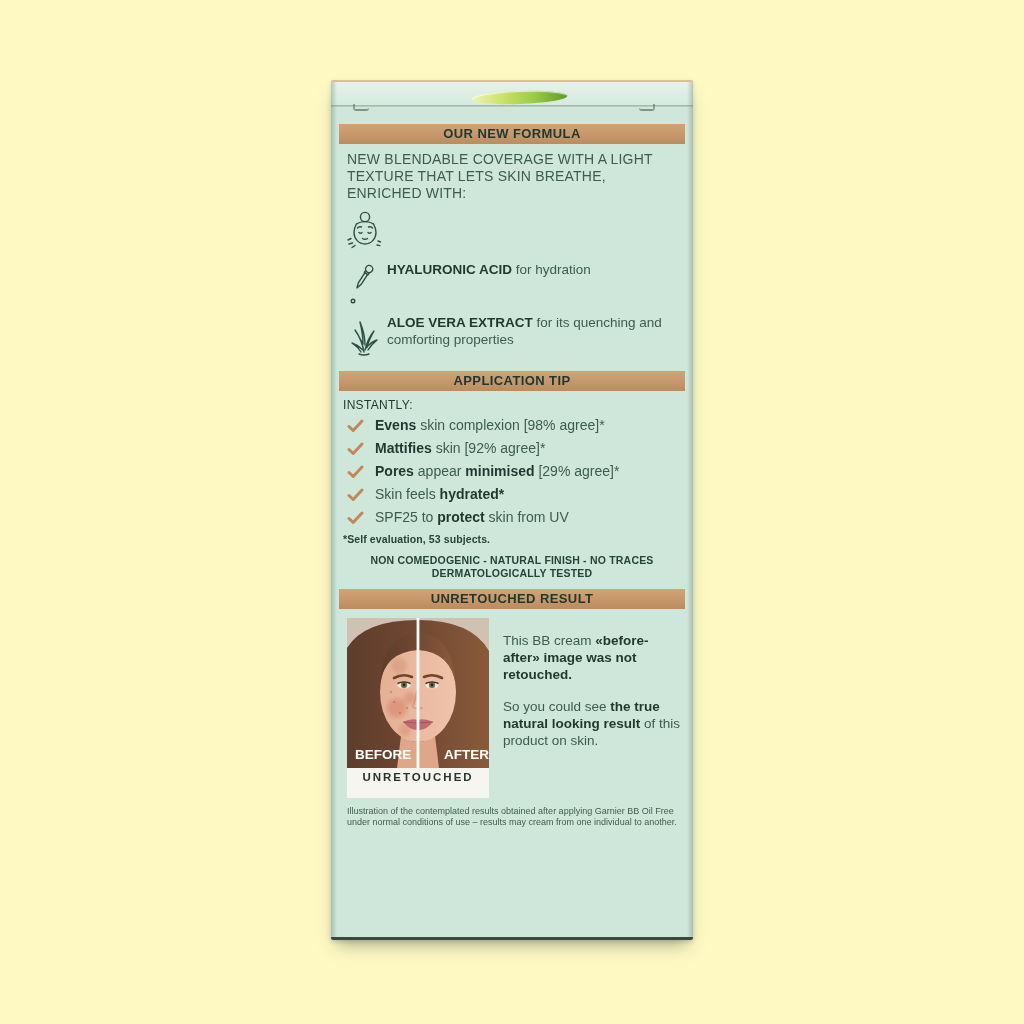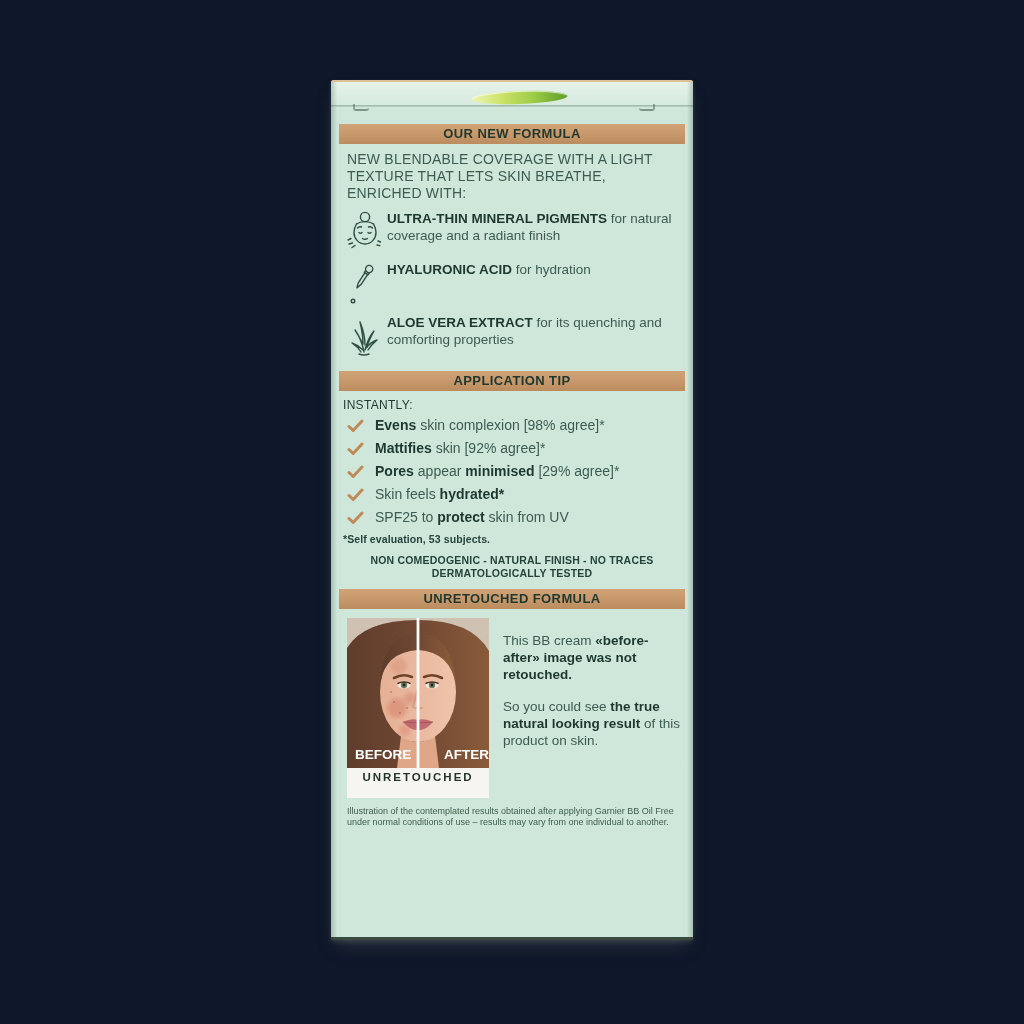--- a/index.html
+++ b/index.html
@@ -1,21 +1,21 @@
 <!DOCTYPE html>
 <html style="--box-bg: #cfe6da; --banner: #c6976a; --text: #3d5c51; --text-dark: #1e3830; --check: #c08a58; --leaf-green: #7ab833;"><head>
 <meta charset="utf-8">
 <style>
   :root{
     --box-bg:#cfe6da; --banner:#c6976a; --text:#3d5c51; --text-dark:#1e3830;
     --check:#c08a58; --leaf-green:#7ab833;
   }
   *{margin:0;padding:0;box-sizing:border-box;}
   html,body{width:1024px;height:1024px;background:#ffffff;font-family:"Liberation Sans","DejaVu Sans",sans-serif;}
-  .stage{position:relative;width:1024px;height:1024px;background:#0f172a;overflow:hidden;}
+  .stage{position:relative;width:1024px;height:1024px;background:#fef9c3;overflow:hidden;}
 
   .box{
     position:absolute;left:331px;top:80px;width:362px;height:860px;
     background:var(--box-bg);
     border-top:2px solid #dcbf93;
     border-bottom:3px solid #39493f;
     border-radius:2px;
     box-shadow:0 10px 16px -6px rgba(80,90,85,.5), 0 2px 4px rgba(120,130,125,.3);
     overflow:hidden;
   }
@@ -108,21 +108,20 @@
             <path class="stroke" d="M12.5 14 Q16 11.5 21 11.6 Q26 11.5 29.5 14"></path>
             <path class="stroke" d="M13.5 18 Q15 16 17.5 17"></path>
             <path class="stroke" d="M24.5 17 Q27 16 28.5 18"></path>
             <path class="stroke" d="M15 22.5 Q16.5 24 18 22.5"></path>
             <path class="stroke" d="M24 22.5 Q25.5 24 27 22.5"></path>
             <path class="stroke" d="M18.5 28.5 Q21 30 23.5 28.5"></path>
             <path class="stroke" d="M4 30 l3 -1.5 M5 34 l3.5 -1 M8 37.5 l3 -2"></path>
             <path class="stroke" d="M34 31 l2.5 1 M33 35 l2.8 .6"></path>
           </svg>
         </span>
-        <p class="ing-text"><span class="b">ULTRA-THIN MINERAL PIGMENTS</span><span> for natural coverage and a radiant finish</span></p>
       </div>
 
       <div class="ing-row">
         <span class="ing-icon">
           <svg width="40" height="46" viewBox="0 0 40 46">
             <g transform="rotate(33 20 16)">
               <circle class="stroke" cx="20" cy="6.5" r="3.6"></circle>
               <path class="stroke" d="M17.8 9.5 L17.8 12 L22.2 12 L22.2 9.5"></path>
               <path class="stroke" d="M18.4 12 L18.4 24 L20 29 L21.6 24 L21.6 12"></path>
             </g>
@@ -197,21 +196,21 @@
       </div>
 
       <p class="footnote">*Self evaluation, 53 subjects.</p>
 
       <div class="claims">
         <div>NON COMEDOGENIC - NATURAL FINISH - NO TRACES</div>
         <div>DERMATOLOGICALLY TESTED</div>
       </div>
 
       <div class="banner banner-result">
-        <span>UNRETOUCHED FORMULA</span>
+        <span>UNRETOUCHED RESULT</span>
       </div>
 
       <div class="result-row">
         <div class="photo-col">
           <svg class="photo" viewBox="0 0 142 150">
             <defs>
               <linearGradient id="hairGrad" x1="0" y1="0" x2="1" y2="0">
                 <stop offset="0" stop-color="#5d3c2b"></stop>
                   <stop offset="0.5" stop-color="#714833"></stop>
                   <stop offset="1" stop-color="#8a5c3a"></stop>
@@ -261,17 +260,17 @@
             <text x="97" y="141" font-size="13.5" font-weight="bold" fill="#ffffff">AFTER</text>
           </svg>
           <div class="unretouched-strip">UNRETOUCHED</div>
         </div>
         <div class="result-text">
           <p><span>This BB cream </span><span class="b">«before-after» image was not retouched.</span></p>
           <p><span>So you could see </span><span class="b">the true natural looking result</span><span> of this product on skin.</span></p>
         </div>
       </div>
 
-      <p class="disclaimer">Illustration of the contemplated results obtained after applying Garnier BB Oil Free under normal conditions of use – results may vary from one individual to another.</p>
+      <p class="disclaimer">Illustration of the contemplated results obtained after applying Garnier BB Oil Free under normal conditions of use – results may cream from one individual to another.</p>
 
     </div>
   </div>
 </div>
 
 </body></html>

